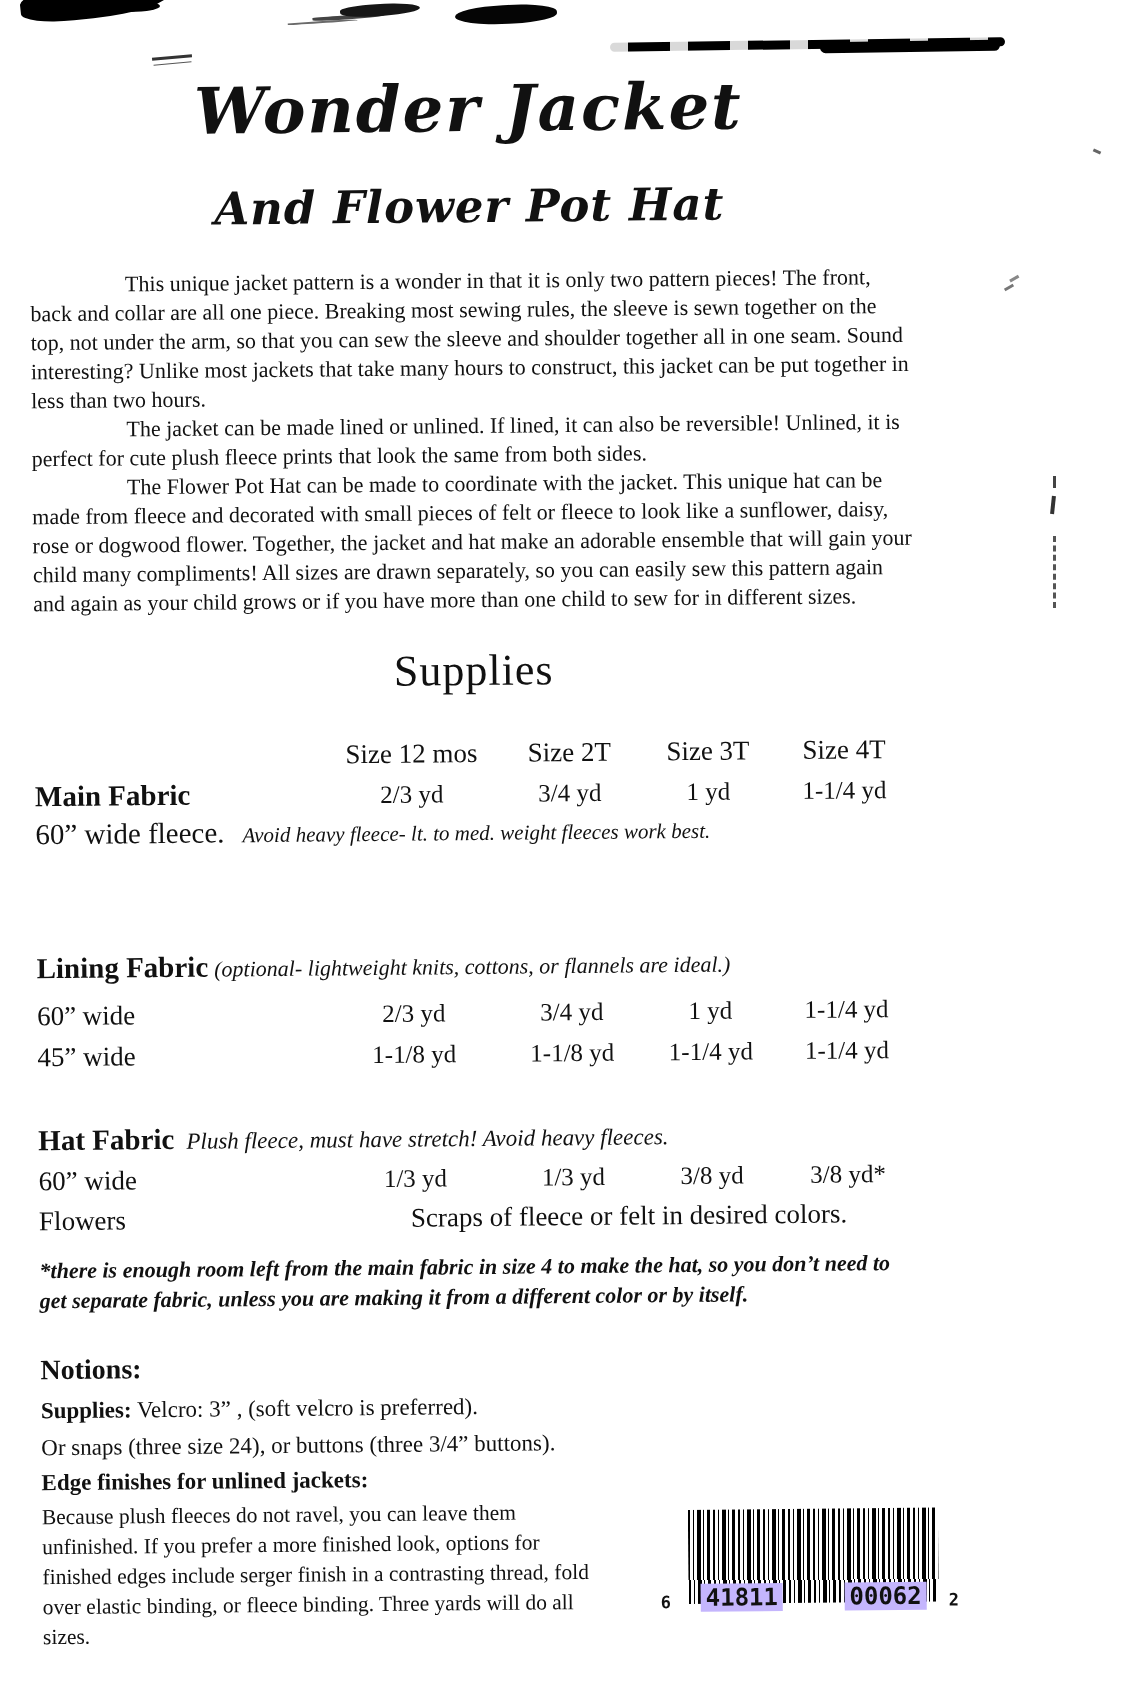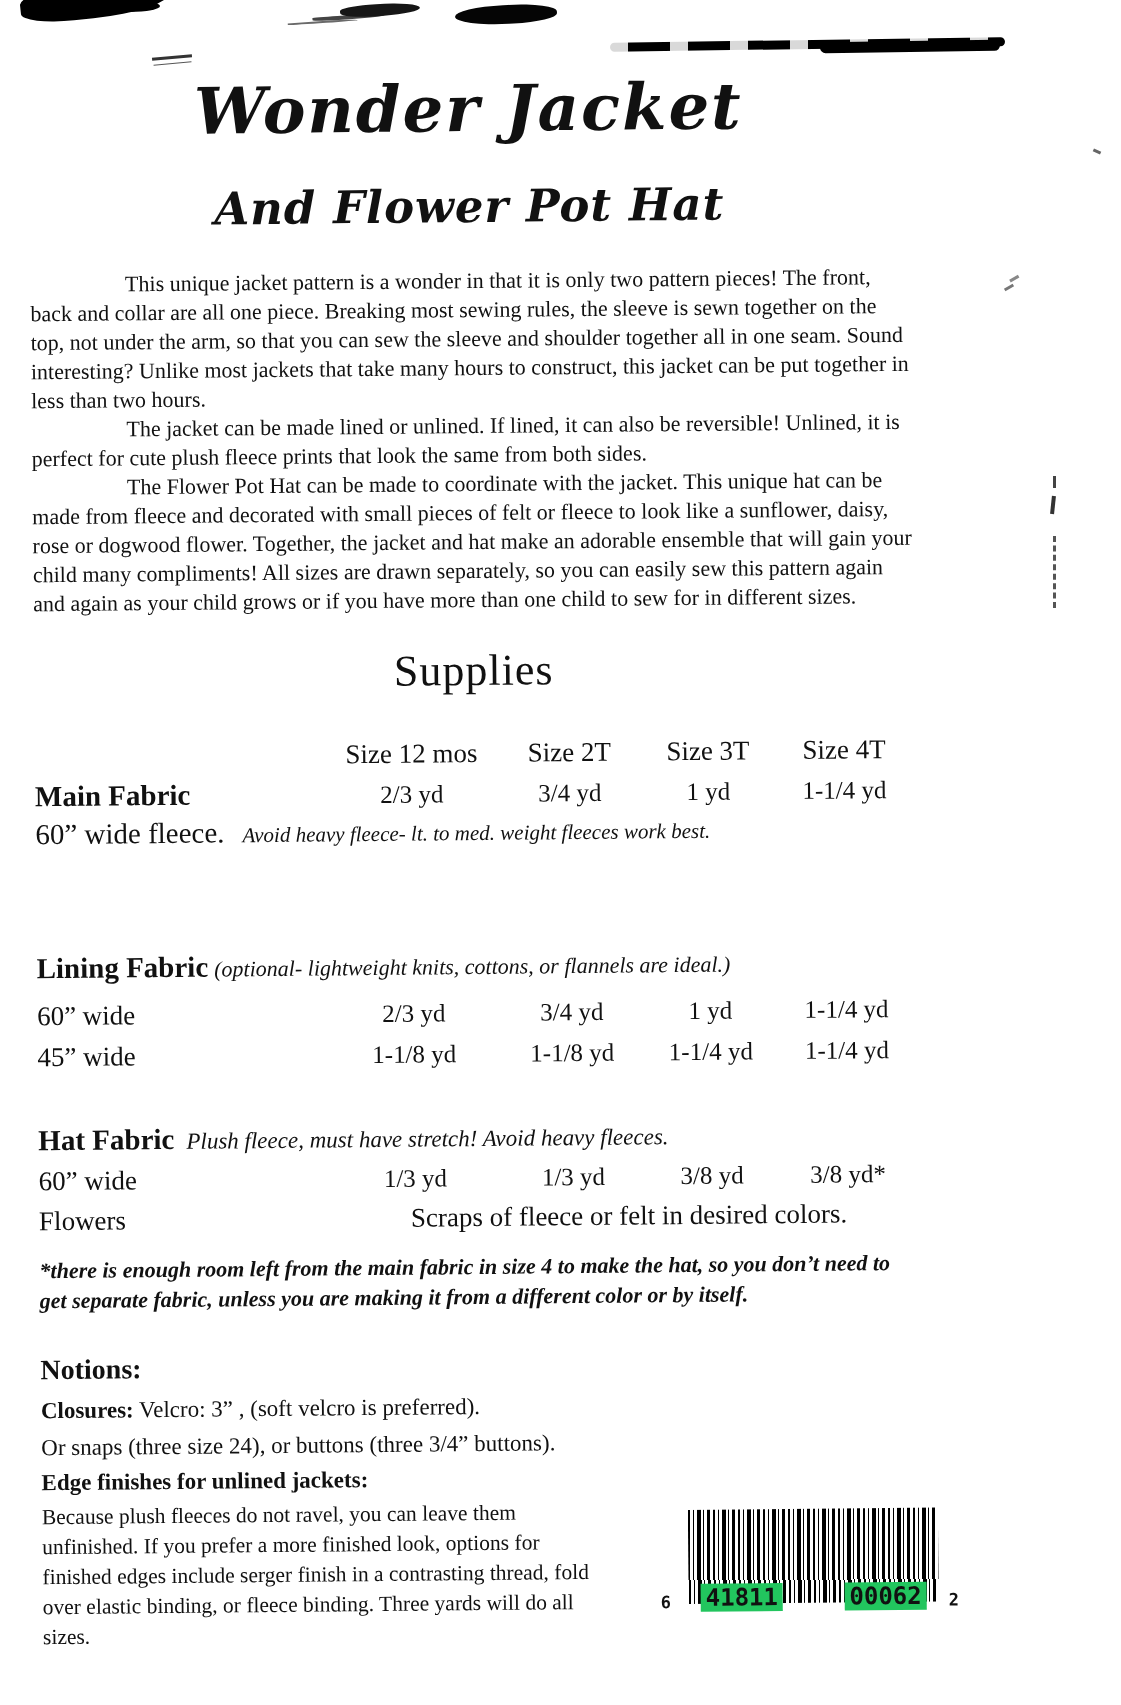--- a/index.html
+++ b/index.html
@@ -89,21 +89,21 @@
         #000 5px 6px, transparent 6px 9px,
         #000 9px 13px, transparent 13px 15px,
         #000 15px 16px, transparent 16px 19px,
         #000 19px 22px, transparent 22px 25px);
   }
   .bc-digits {
     position:absolute; left:48px; top:74px; width:226px;
     display:flex; justify-content:space-between;
     font-family:"DejaVu Sans Mono", monospace; font-weight:bold; font-size:24px;
   }
-  .bc-digits span { background:#22c55e; padding:0 5px;text-align:center; }
+  .bc-digits span { background:#c4b5fd; padding:0 5px;text-align:center; }
   .bc-outer {
     position:absolute; top:82px;
     font-family:"DejaVu Sans Mono", monospace; font-size:17px; font-weight:bold;
   }
   .bc-left { left:8px; }
   .bc-right { left:296px; }
 
   
   .art { position:absolute; background:#000; }
   .a1 { top:-16px; left:20px; width:150px; height:34px; border-radius:45% 55% 60% 40%; transform:rotate(-6deg); }
@@ -210,21 +210,21 @@
     <div class="row flowers-row">
       <span class="lbl row-label">Flowers</span>
       <span class="flowers-val">Scraps of fleece or felt in desired colors.</span>
     </div>
 
     <div class="abs footnote">*there is enough room left from the main fabric in size 4 to make the hat, so you don’t need to get separate fabric, unless you are making it from a different color or by itself.</div>
 
     <h3 class="abs notions-heading">Notions:</h3>
 
     <div class="abs closures-line">
-      <b>Closures:</b>
+      <b>Supplies:</b>
       <span>Velcro: 3” , (soft velcro is preferred).</span>
     </div>
 
     <div class="abs snaps-line">Or snaps (three size 24), or buttons  (three 3/4” buttons).</div>
 
     <div class="abs edge-heading">Edge finishes for unlined jackets:</div>
 
     <div class="abs edge-text">Because plush fleeces do not ravel, you can leave them unfinished.  If you prefer a more finished look, options for finished edges include serger finish in a contrasting thread, fold over elastic binding, or fleece binding.  Three yards will do all sizes.</div>
 
     <div class="barcode">

